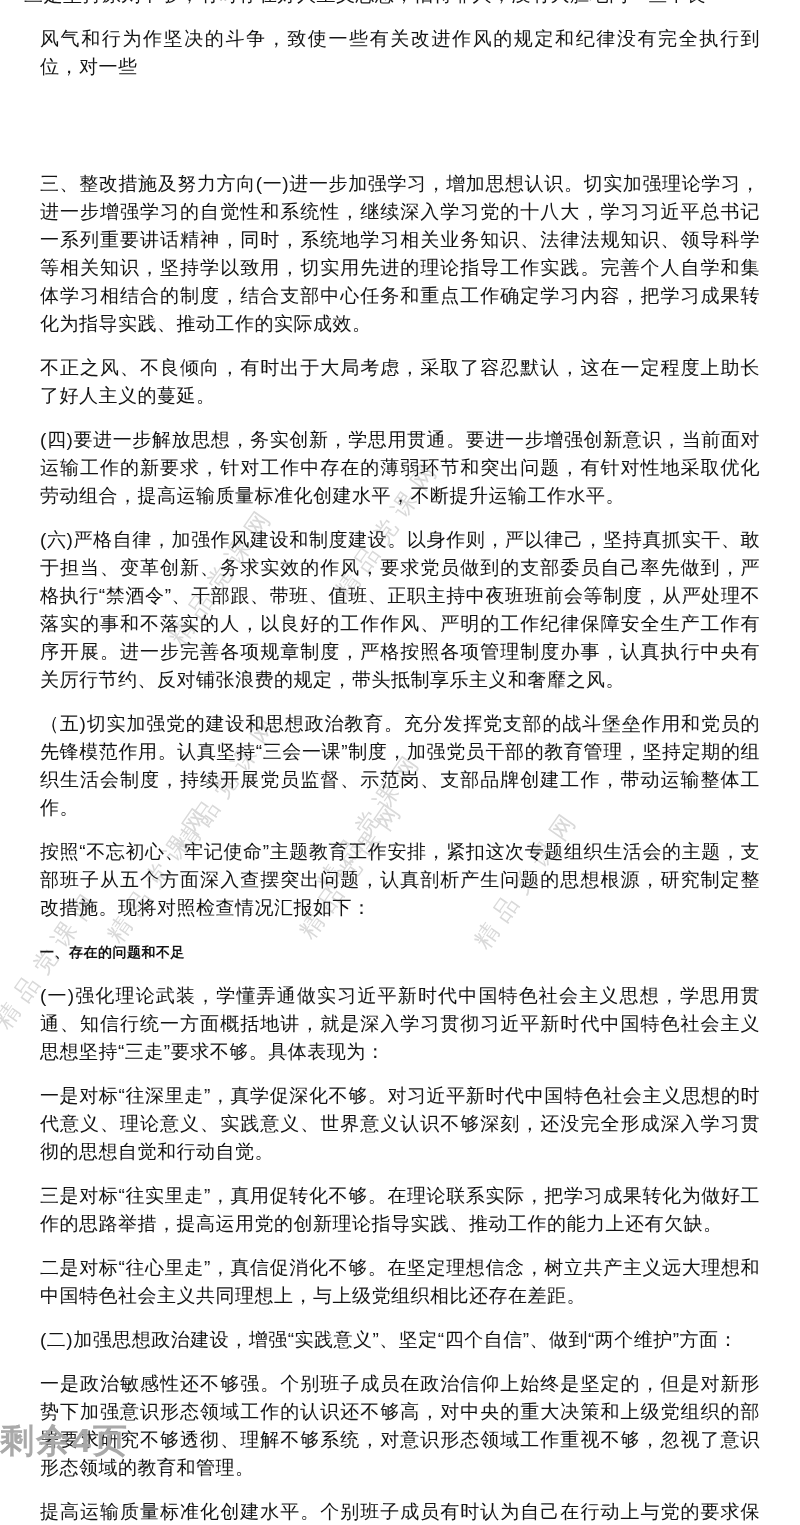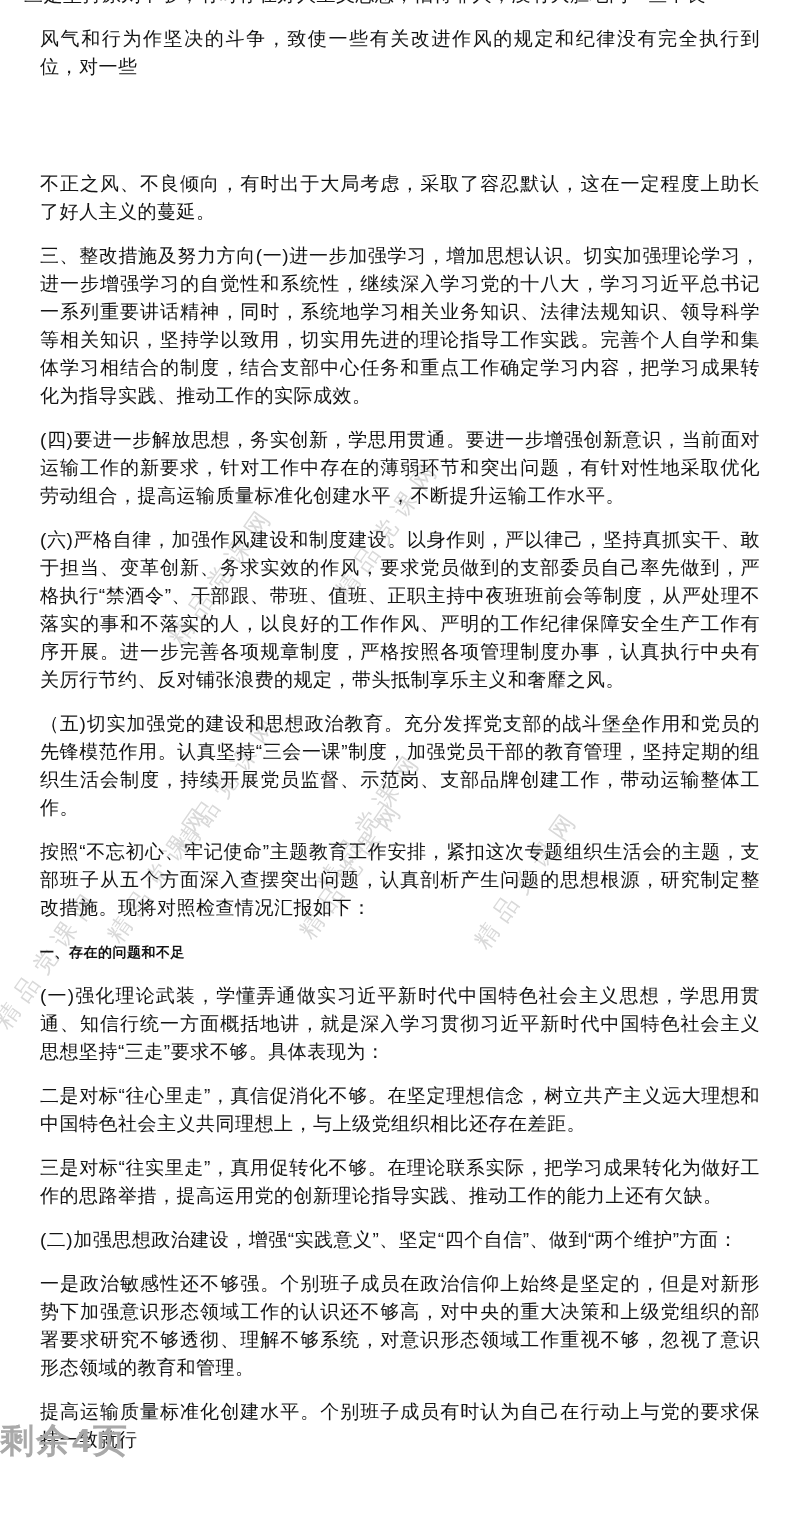--- a/index.html
+++ b/index.html
@@ -77,30 +77,31 @@
     <span class="wm" style="left:527px; top:878px;">精品党课网</span>
     <span class="wm" style="left:48px;  top:958px;">精品党课网</span>
   </div>
 
   <div class="content">
     <div class="clip-line">
       <span>三是坚持原则不够，有时存在好人主义思想，怕得罪人，没有大胆地同一些不良</span>
     </div>
     <p>风气和行为作坚决的斗争，致使一些有关改进作风的规定和纪律没有完全执行到位，对一些</p>
     <div class="page-gap"></div>
+    <p>三、整改措施及努力方向(一)进一步加强学习，增加思想认识。切实加强理论学习，进一步增强学习的自觉性和系统性，继续深入学习党的十八大，学习习近平总书记一系列重要讲话精神，同时，系统地学习相关业务知识、法律法规知识、领导科学等相关知识，坚持学以致用，切实用先进的理论指导工作实践。完善个人自学和集体学习相结合的制度，结合支部中心任务和重点工作确定学习内容，把学习成果转化为指导实践、推动工作的实际成效。</p>
     <p>不正之风、不良倾向，有时出于大局考虑，采取了容忍默认，这在一定程度上助长了好人主义的蔓延。</p>
-    <p>三、整改措施及努力方向(一)进一步加强学习，增加思想认识。切实加强理论学习，进一步增强学习的自觉性和系统性，继续深入学习党的十八大，学习习近平总书记一系列重要讲话精神，同时，系统地学习相关业务知识、法律法规知识、领导科学等相关知识，坚持学以致用，切实用先进的理论指导工作实践。完善个人自学和集体学习相结合的制度，结合支部中心任务和重点工作确定学习内容，把学习成果转化为指导实践、推动工作的实际成效。</p>
     <p>(四)要进一步解放思想，务实创新，学思用贯通。要进一步增强创新意识，当前面对运输工作的新要求，针对工作中存在的薄弱环节和突出问题，有针对性地采取优化劳动组合，提高运输质量标准化创建水平，不断提升运输工作水平。</p>
     <p>(六)严格自律，加强作风建设和制度建设。以身作则，严以律己，坚持真抓实干、敢于担当、变革创新、务求实效的作风，要求党员做到的支部委员自己率先做到，严格执行“禁酒令”、干部跟、带班、值班、正职主持中夜班班前会等制度，从严处理不落实的事和不落实的人，以良好的工作作风、严明的工作纪律保障安全生产工作有序开展。进一步完善各项规章制度，严格按照各项管理制度办事，认真执行中央有关厉行节约、反对铺张浪费的规定，带头抵制享乐主义和奢靡之风。</p>
     <p>（五)切实加强党的建设和思想政治教育。充分发挥党支部的战斗堡垒作用和党员的先锋模范作用。认真坚持“三会一课”制度，加强党员干部的教育管理，坚持定期的组织生活会制度，持续开展党员监督、示范岗、支部品牌创建工作，带动运输整体工作。</p>
     <p>按照“不忘初心、牢记使命”主题教育工作安排，紧扣这次专题组织生活会的主题，支部班子从五个方面深入查摆突出问题，认真剖析产生问题的思想根源，研究制定整改措施。现将对照检查情况汇报如下：</p>
     <h2 class="section-heading">一、存在的问题和不足</h2>
     <p>(一)强化理论武装，学懂弄通做实习近平新时代中国特色社会主义思想，学思用贯通、知信行统一方面概括地讲，就是深入学习贯彻习近平新时代中国特色社会主义思想坚持“三走”要求不够。具体表现为：</p>
+    <p>一是对标“往深里走”，真学促深化不够。对习近平新时代中国特色社会主义思想的时代意义、理论意义、实践意义、世界意义认识不够深刻，还没完全形成深入学习贯彻的思想自觉和行动自觉。</p>
+    <p>三是对标“往实里走”，真用促转化不够。在理论联系实际，把学习成果转化为做好工作的思路举措，提高运用党的创新理论指导实践、推动工作的能力上还有欠缺。</p>
     <p>二是对标“往心里走”，真信促消化不够。在坚定理想信念，树立共产主义远大理想和中国特色社会主义共同理想上，与上级党组织相比还存在差距。</p>
-    <p>三是对标“往实里走”，真用促转化不够。在理论联系实际，把学习成果转化为做好工作的思路举措，提高运用党的创新理论指导实践、推动工作的能力上还有欠缺。</p>
     <p>(二)加强思想政治建设，增强“实践意义”、坚定“四个自信”、做到“两个维护”方面：</p>
     <p>一是政治敏感性还不够强。个别班子成员在政治信仰上始终是坚定的，但是对新形势下加强意识形态领域工作的认识还不够高，对中央的重大决策和上级党组织的部署要求研究不够透彻、理解不够系统，对意识形态领域工作重视不够，忽视了意识形态领域的教育和管理。</p>
     <p>提高运输质量标准化创建水平。个别班子成员有时认为自己在行动上与党的要求保持一致就行</p>
   </div>
 
   <div class="footer-banner">
     <span>剩余4页</span>
   </div>
 
 </div>

